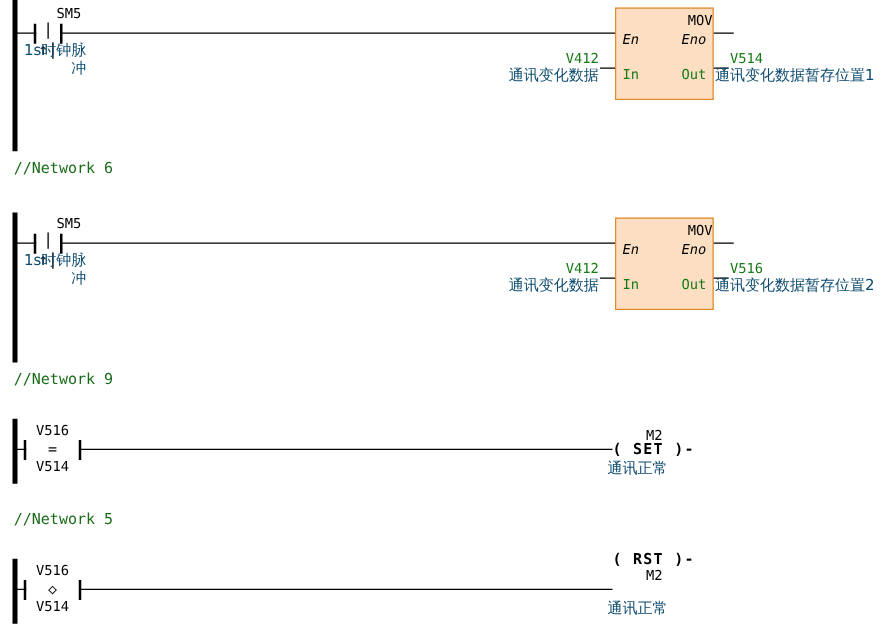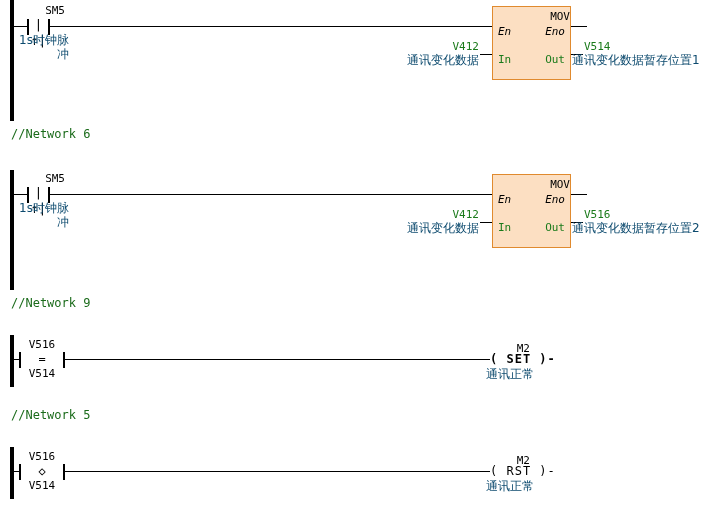--- a/index.html
+++ b/index.html
@@ -271,17 +271,17 @@
       <div class="bar left"></div>
       <div class="bar right"></div>
       <div class="stack">
         <div>V516</div>
         <div class="op">◇</div>
         <div>V514</div>
       </div>
     </div>
 
     <div class="lbl lbl-black center" style="left:470px; top:454px; width:60px;">M2</div>
-    <div class="coil" style="left:490px; top:464px;">( RST )-</div>
+    <div class="coil" style="left:490px; top:440px;font-weight:bold;">( RST )-</div>
     <div class="lbl lbl-cn center" style="left:466px; top:479px; width:68px;">通讯正常</div>
   </div>
 
 </div>
 
 </body></html>

